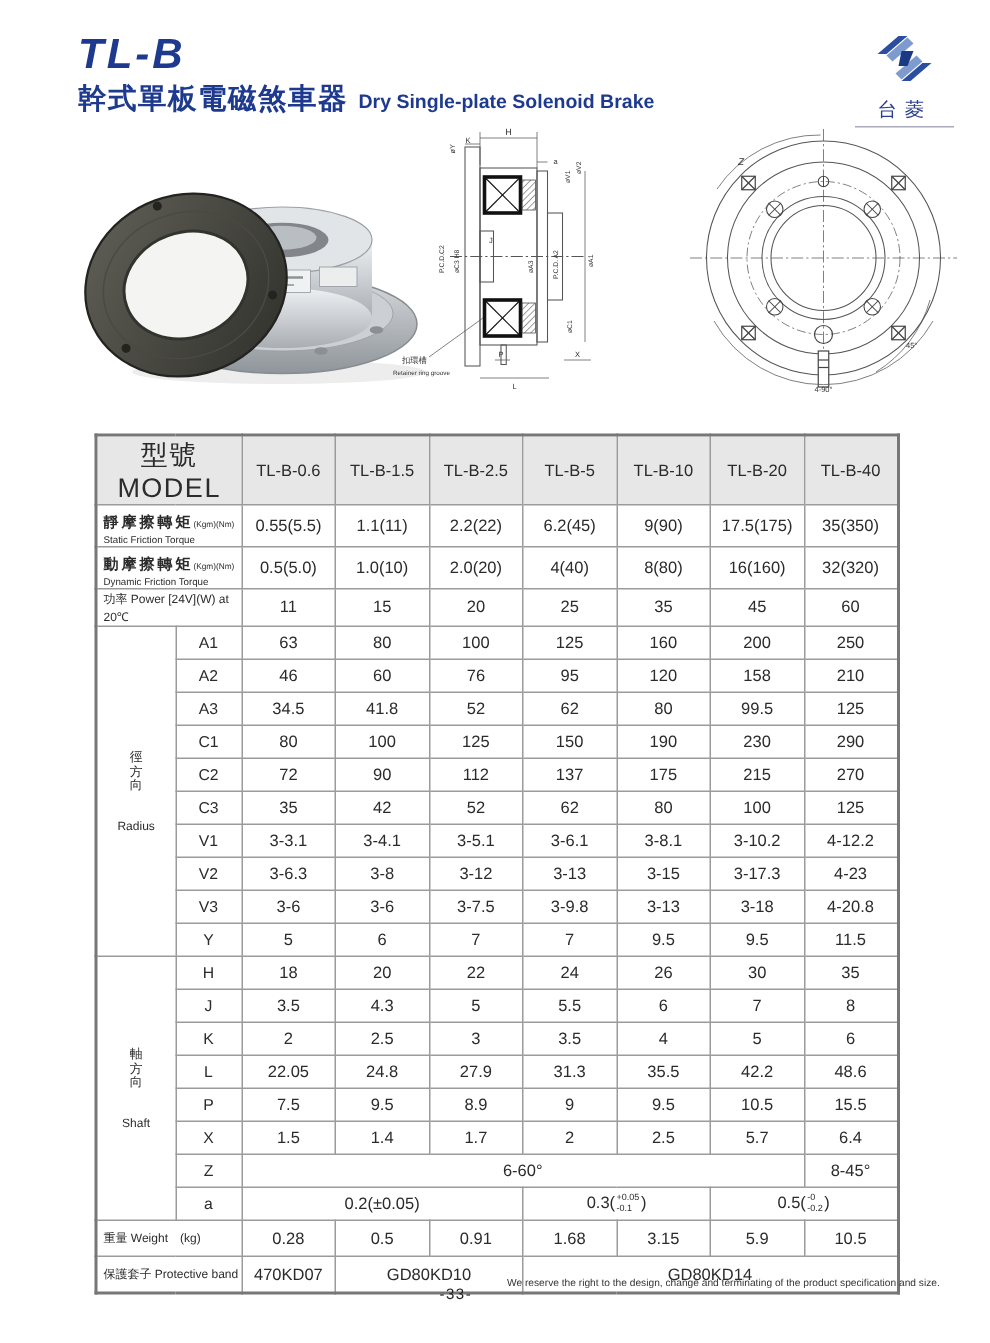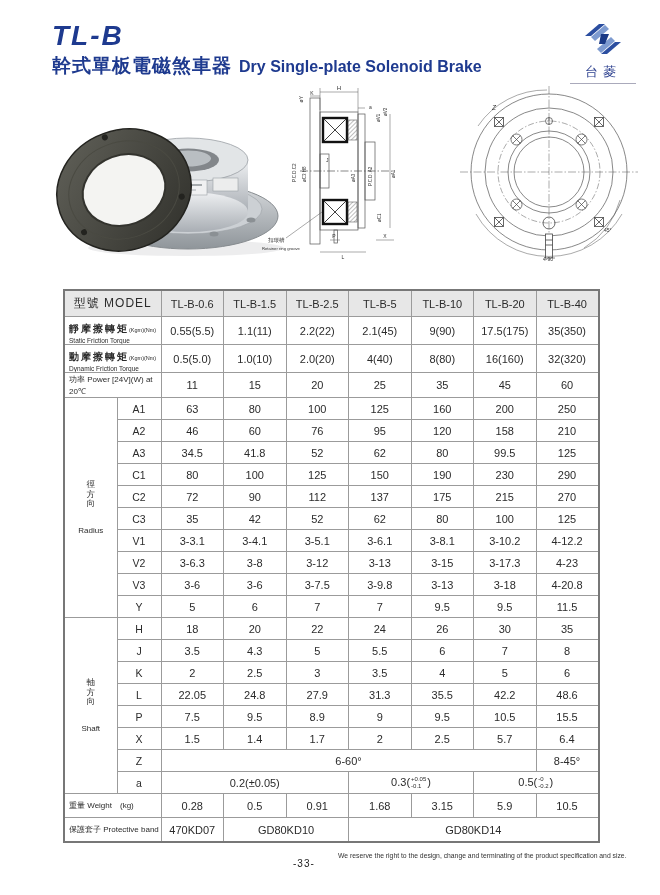--- a/index.html
+++ b/index.html
@@ -5,30 +5,30 @@
   html,body{margin:0;padding:0;background:#ffffff;}
   body{
     position:relative;width:660px;height:895px;overflow:hidden;
     font-family:"Liberation Sans", sans-serif;color:#222;
   }
   
   .hdr{position:absolute;top:22px;left:52px;}
   .title{color:#1e3a8f;font-size:28px;font-weight:bold;font-style:italic;letter-spacing:2px;line-height:28px;}
   .subline{margin-top:3px;white-space:nowrap;}
   .sub-zh{color:#1e3a8f;font-size:19px;font-weight:bold;letter-spacing:1px;}
-  .sub-en{color:#1e3a8f;font-size:16px;font-weight:bold;margin-left:7px;}
+  .sub-en{color:#1e3a8f;font-size:13px;font-weight:bold;margin-left:7px;}
   .logo{position:absolute;top:20px;right:24px;width:66px;text-align:center;}
   .logo-txt{color:#2b3f8e;font-size:13px;letter-spacing:5px;margin-top:1px;padding-bottom:2px;border-bottom:1px solid #aab;}
   
   .fig{position:absolute;}
   
   table.spec{position:absolute;left:63px;top:289px;width:535px;border-collapse:collapse;table-layout:fixed;border:2px solid #777;}
   .spec th,.spec td{border:1px solid #9b9b9b;text-align:center;vertical-align:middle;padding:0;color:#2b2b2b;overflow:hidden;}
   .spec th{background:#e7e7e7;font-weight:normal;height:25px;}
-  th.model-hd{font-size:12px;letter-spacing:1px;}
+  th.model-hd{font-size:18px;letter-spacing:1px;}
   th.col-hd{font-size:11px;}
   tr.r-tq td{height:27px;}
   tr.r-pw td{height:24px;}
   tr.r-dim td{height:21px;}
   tr.r-ft td{height:23px;}
   td.lbl{text-align:left;padding-left:4px;}
   td.lbl .zh{font-size:10px;font-weight:bold;letter-spacing:2px;display:inline-block;}
   td.lbl .unit{font-size:5.5px;letter-spacing:0;}
   td.lbl .en{font-size:6.5px;letter-spacing:0;margin-top:1px;}
   td.lbl.single{font-size:8px;letter-spacing:0;}
@@ -261,21 +261,21 @@
         <th class="col-hd">TL-B-40</th>
       </tr>
       <tr class="r-tq">
         <td class="lbl" colspan="2">
           <div><span class="zh">靜摩擦轉矩</span><span class="unit">(Kgm)(Nm)</span></div>
           <div class="en">Static Friction Torque</div>
         </td>
         <td class="val">0.55(5.5)</td>
         <td class="val">1.1(11)</td>
         <td class="val">2.2(22)</td>
-        <td class="val">2.1(45)</td>
+        <td class="val">6.2(45)</td>
         <td class="val">9(90)</td>
         <td class="val">17.5(175)</td>
         <td class="val">35(350)</td>
       </tr>
       <tr class="r-tq">
         <td class="lbl" colspan="2">
           <div><span class="zh">動摩擦轉矩</span><span class="unit">(Kgm)(Nm)</span></div>
           <div class="en">Dynamic Friction Torque</div>
         </td>
         <td class="val">0.5(5.0)</td>

